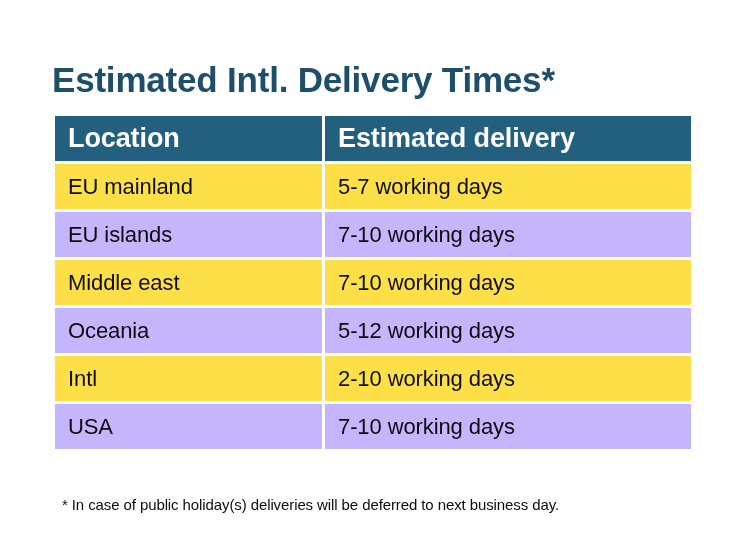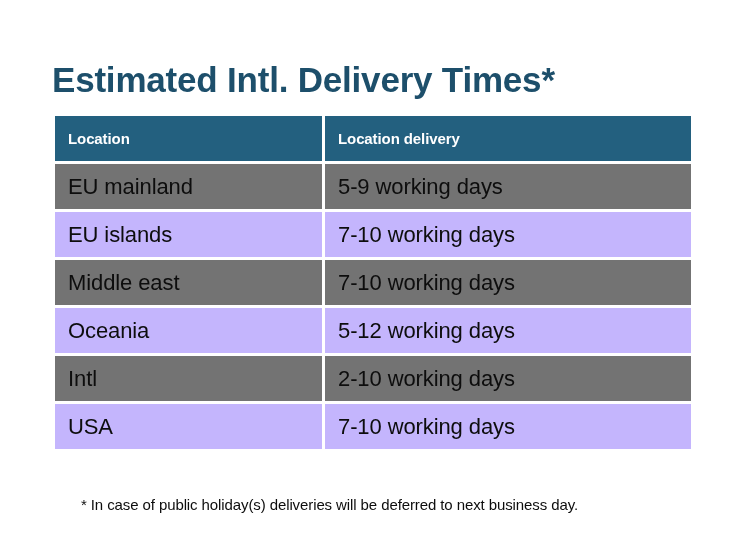--- a/index.html
+++ b/index.html
@@ -48,40 +48,40 @@
     height: 45px;
     box-sizing: border-box;
     overflow: hidden;
     white-space: nowrap;
   }
   .col-location { width: 267px; }
   .col-delivery { width: 366px; }
   .delivery-table thead th {
     background: #23607f;
     color: #ffffff;
-    font-size: 15px;
+    font-size: 27px;
     font-weight: bold;
     height: 45px;
     letter-spacing: -0.1px;
   }
   .delivery-table tbody td {
     font-size: 22px;
     font-weight: normal;
     color: #0d0d0d;
     letter-spacing: -0.1px;
   }
   .delivery-table tbody tr.row-odd td {
-    background: #737373;
+    background: #fde047;
   }
   .delivery-table tbody tr.row-even td {
     background: #c4b5fd;
   }
   .footnote {
     position: absolute;
-    left: 81px;
+    left: 62px;
     top: 480px;
     font-size: 15px;
     color: #0d0d0d;
     line-height: 20px;
     letter-spacing: -0.1px;
     white-space: nowrap;
   }
 </style>
 </head>
 <body>
@@ -91,27 +91,27 @@
   <h1 class="page-title">Estimated Intl. Delivery Times*</h1>
 
   <table class="delivery-table">
     <colgroup>
       <col class="col-location">
       <col class="col-delivery">
     </colgroup>
     <thead>
       <tr>
         <th>Location</th>
-        <th>Location delivery</th>
+        <th>Estimated delivery</th>
       </tr>
     </thead>
     <tbody>
       <tr class="row-odd">
         <td>EU mainland</td>
-        <td>5-9 working days</td>
+        <td>5-7 working days</td>
       </tr>
       <tr class="row-even">
         <td>EU islands</td>
         <td>7-10 working days</td>
       </tr>
       <tr class="row-odd">
         <td>Middle east</td>
         <td>7-10 working days</td>
       </tr>
       <tr class="row-even">

